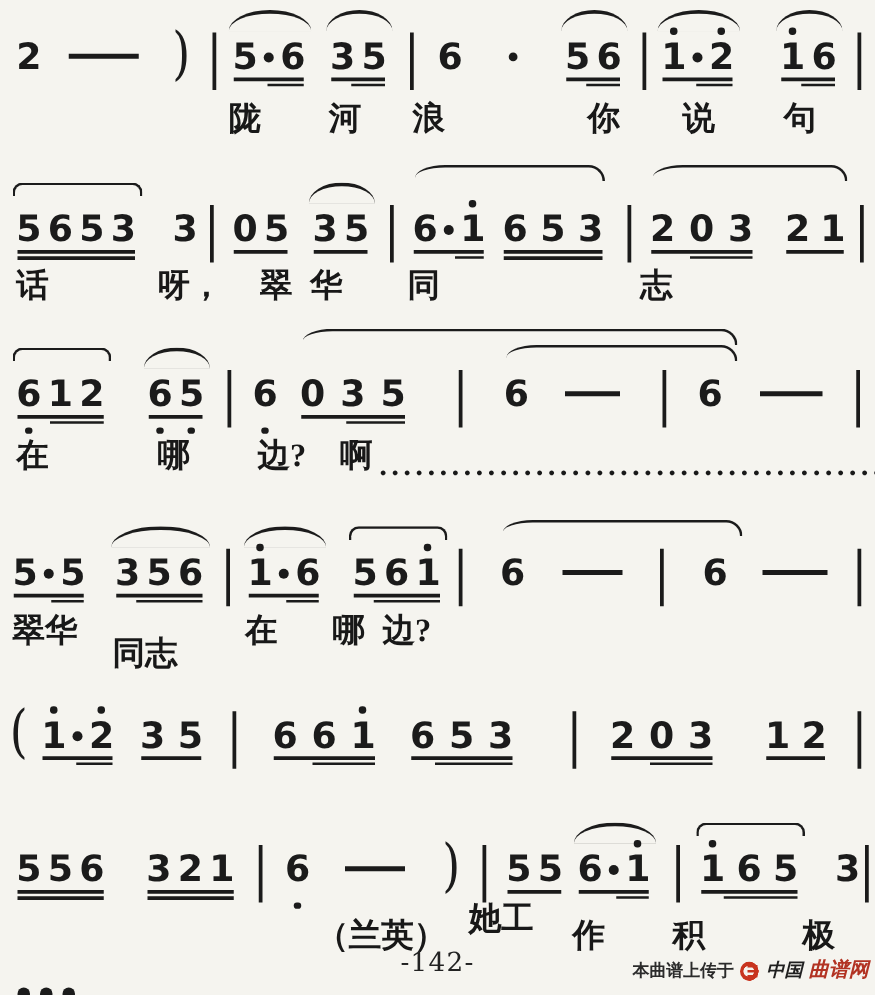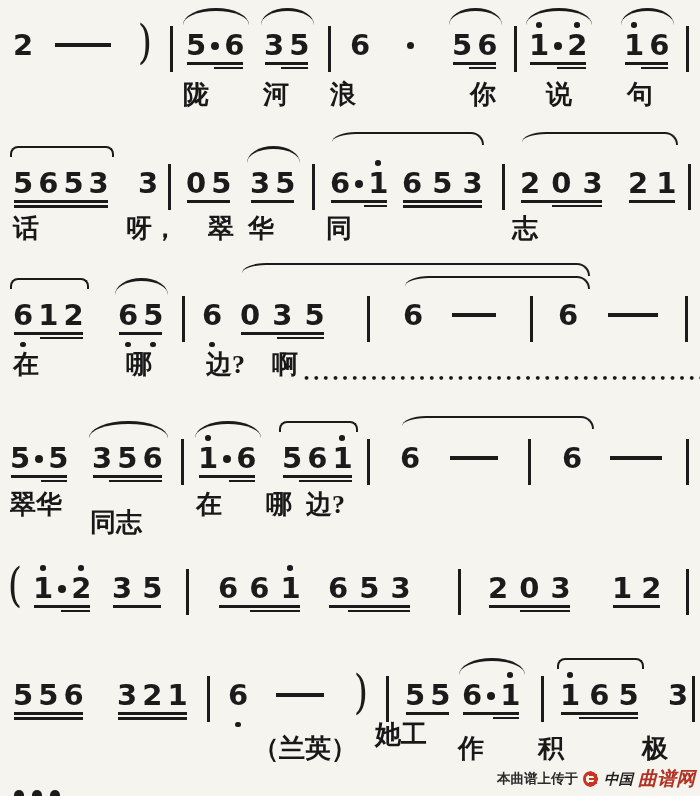--- a/index.html
+++ b/index.html
@@ -31,21 +31,21 @@
   .pagenum{position:absolute;left:0;width:700px;top:758px;text-align:center;
     font-family:"DejaVu Serif",serif;font-size:21px;letter-spacing:1px;color:#222;}
   .watermark{position:absolute;top:766px;right:5px;display:flex;align-items:center;gap:5px;}
   .wm-text{font-size:13.5px;font-weight:700;color:#2b2b2b;font-family:"Liberation Sans",sans-serif;}
   .wm-logo{display:inline-block;width:16px;height:16px;border-radius:50% 4px 50% 50%;
     background:linear-gradient(#c8341f 0 0) 6px 3px/8px 2px no-repeat,
                linear-gradient(#c8341f 0 0) 6px 7px/9px 2px no-repeat,
                linear-gradient(#c8341f 0 0) 6px 11px/8px 2px no-repeat,
                radial-gradient(circle at 7px 8px,transparent 4px,#c8341f 4.5px 7.5px,transparent 8px);}
   .wm-site-black{font-size:14.5px;font-weight:700;color:#1f1f1f;font-family:"Liberation Sans",sans-serif;font-style:italic;}
-  .wm-site-red{font-size:19px;font-weight:700;color:#b23323;font-family:"Liberation Sans",sans-serif;font-style:italic;}
+  .wm-site-red{font-size:16px;font-weight:700;color:#b23323;font-family:"Liberation Sans",sans-serif;font-style:italic;}
   .cutdots{position:absolute;top:790px;left:14px;display:flex;gap:8px;}
   .cutdots span{width:10px;height:10px;border-radius:50%;background:#1b1b1b;}
 </style>
 </head>
 <body>
 
 <div id="sheet">
   <div id="systems-layer">
       <div class="system" style="top: 6px;">
         <div class="grp" style="left: 13px;">
@@ -436,20 +436,21 @@
           </div>
         </div>
         <div class="bar" style="left: 692px;"></div>
       </div>
       <div class="lyric" style="left: 253px; top: 734px;">（兰英）</div>
       <div class="lyric" style="left: 375px; top: 720px;">她工</div>
       <div class="lyric" style="left: 458px; top: 734px;">作</div>
       <div class="lyric" style="left: 538px; top: 734px;">积</div>
       <div class="lyric" style="left: 642px; top: 734px;">极</div>
     </div>
+  <div class="pagenum">-142-</div>
   <div class="watermark">
     <span class="wm-text">本曲谱上传于</span>
     <span class="wm-logo"></span>
     <span class="wm-site-black">中国</span>
     <span class="wm-site-red">曲谱网</span>
   </div>
   <div class="cutdots">
     <span></span>
     <span></span>
     <span></span>

